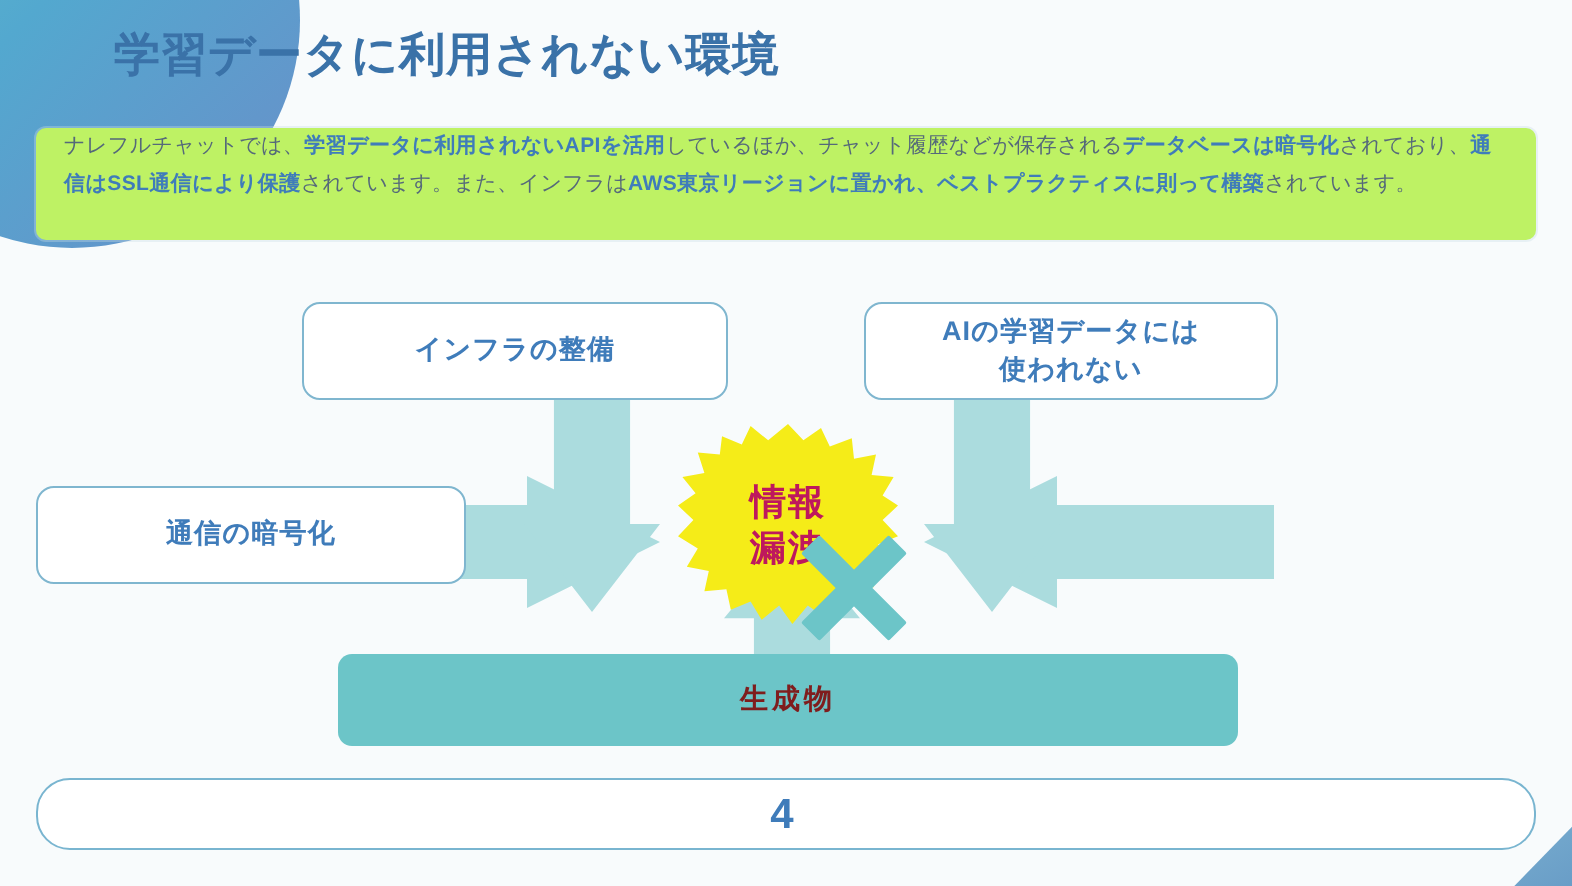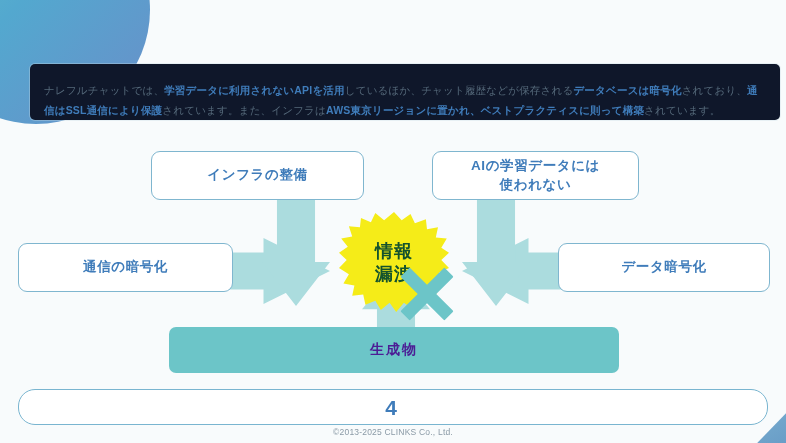--- a/index.html
+++ b/index.html
@@ -34,23 +34,23 @@
   
   .title{
     position:absolute;left:57px;top:12px;z-index:5;
     font-size:23px;font-weight:bold;color:#3a72a8;letter-spacing:.5px;
     white-space:nowrap;
   }
 
   
   .lead-card{
     position:absolute;left:18px;top:64px;width:750px;height:56px;
-    background:#0f172a;border-radius:5px;z-index:4;
+    background:#bef264;border-radius:5px;z-index:4;
     box-shadow:0 0 0 1px rgba(200,220,230,.35);
-    display:flex;align-items:flex-end;margin-left:12px;
+    display:flex;align-items:flex-start;
   }
   .lead-text{
     padding:0 14px;font-size:10.5px;line-height:1.85;color:#55697a;
     letter-spacing:.2px;
   }
   .lead-text b{color:#3f7cba;font-weight:bold;}
 
   
   .arrow{position:absolute;background:#abdcde;z-index:2;}
   .arrow-left{
@@ -96,39 +96,39 @@
       98% 26%, 93% 35%, 100% 40%, 93% 47%, 100% 55%, 91% 59%, 96% 68%,
       86% 70%, 89% 80%, 79% 79%, 79% 89%, 70% 85%, 67% 95%, 59% 89%,
       52% 98%, 46% 89%, 38% 96%, 33% 87%, 24% 91%, 22% 81%, 12% 82%,
       14% 72%, 4% 70%, 9% 61%, 0% 55%, 7% 47%, 0% 40%, 8% 34%, 2% 26%,
       12% 24%, 9% 14%, 19% 15%, 20% 6%, 29% 10%, 33% 1%, 41% 8%
     );
   }
   .burst-label{
     position:absolute;inset:0;display:flex;flex-direction:column;
     align-items:center;justify-content:center;
-    color:#14532d;font-weight:bold;font-size:18px;line-height:1.28;
+    color:#be185d;font-weight:bold;font-size:18px;line-height:1.28;
     letter-spacing:1px;
   }
   .cross{
     position:absolute;left:395px;top:262px;width:64px;height:64px;z-index:8;
   }
   .cross i{
     position:absolute;left:50%;top:50%;width:62px;height:13px;
     background:#6cc5c8;border-radius:1px;
   }
   .cross i:first-child{transform:translate(-50%,-50%) rotate(45deg);}
   .cross i:last-child{transform:translate(-50%,-50%) rotate(-45deg);}
 
   
   .product-bar{
     position:absolute;left:169px;top:327px;width:450px;height:46px;
     background:#6cc5c8;border-radius:7px;z-index:6;
     display:flex;align-items:center;justify-content:center;
-    color:#4c1d95;font-weight:bold;font-size:14px;letter-spacing:2px;
+    color:#7f1d1d;font-weight:bold;font-size:14px;letter-spacing:2px;
   }
   .spark{position:absolute;color:#ffffff;}
   .spark.s1{left:255px;top:337px;font-size:19px;}
   .spark.s2{left:205px;top:352px;font-size:13px;}
 
   
   .banner{
     position:absolute;left:18px;top:389px;width:748px;height:34px;
     background:#ffffff;border:1.3px solid #79b5d0;border-radius:17px;
     z-index:6;display:flex;align-items:center;justify-content:center;
@@ -142,20 +142,21 @@
 </style>
 </head>
 <body>
 
 <div class="slide">
 
   <div class="corner-tl"></div>
   <div class="corner-br"></div>
   <div class="corner-br2"></div>
 
+  <div class="title">学習データに利用されない環境</div>
 
   <div class="lead-card">
     <div class="lead-text"><span>ナレフルチャットでは、</span><b>学習データに利用されないAPIを活用</b><span>しているほか、チャット履歴などが保存される</span><b>データベースは暗号化</b><span>されており、</span><b>通信はSSL通信により保護</b><span>されています。また、インフラは</span><b>AWS東京リージョンに置かれ、ベストプラクティスに則って構築</b><span>されています。</span></div>
   </div>
 
   <div class="arrow arrow-left"></div>
   <div class="arrow arrow-right"></div>
   <div class="arrow arrow-dl"></div>
   <div class="arrow arrow-dr"></div>
   <div class="arrow arrow-up"></div>
@@ -168,23 +169,20 @@
   </div>
 
   <div class="box box-infra">
     <span>インフラの整備</span>
   </div>
 
   <div class="box box-comm">
     <span>通信の暗号化</span>
   </div>
 
-  <div class="box box-data">
-    <span>データ暗号化</span>
-  </div>
 
   <div class="burst-wrap">
     <div class="burst"></div>
     <div class="burst-label">
       <span>情報</span>
       <span>漏洩</span>
     </div>
   </div>
   <div class="cross">
       <i></i>
@@ -194,15 +192,14 @@
   <div class="product-bar">
     <span>生成物</span>
   </div>
   <span class="spark s1">✦</span>
   <span class="spark s2">✦</span>
 
   <div class="banner">
     <span class="num">4</span>
   </div>
 
-  <div class="copyright">©2013-2025 CLINKS Co., Ltd.</div>
 
 </div>
 
 </body></html>

